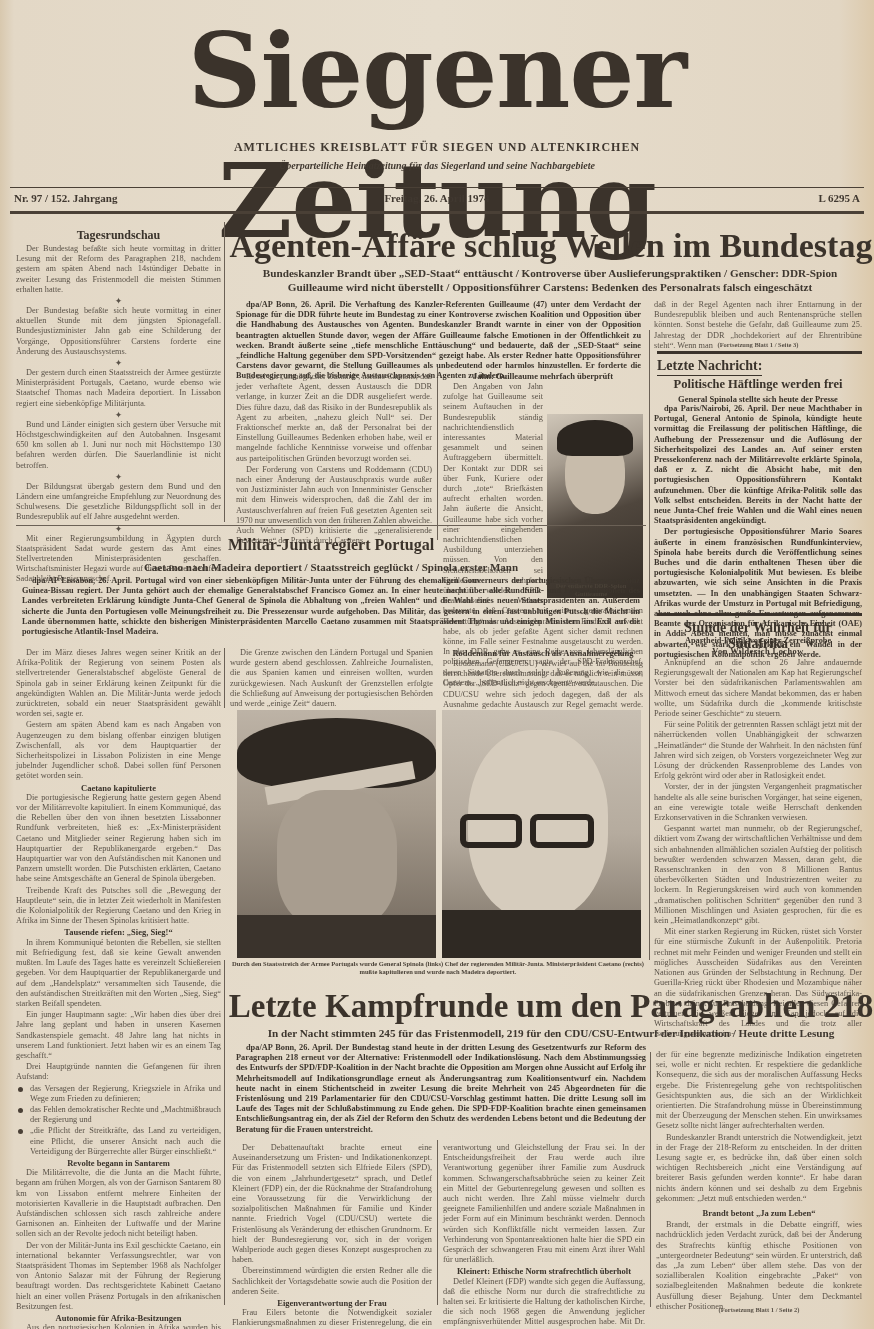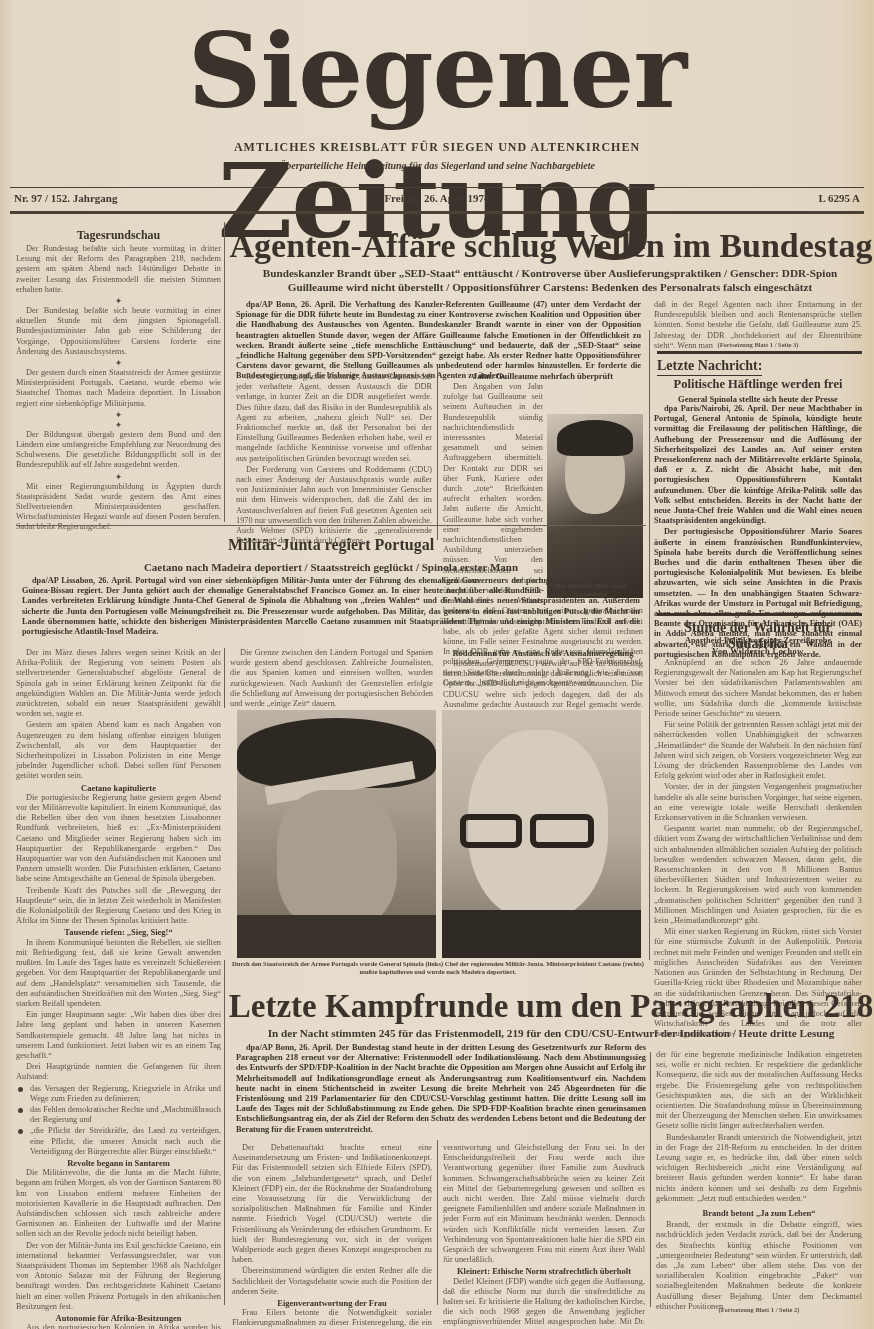--- a/index.html
+++ b/index.html
@@ -56,20 +56,21 @@
   <div class="vrule" style="left:650px;top:1052px;height:255px;"></div>
 
   <div class="sech" style="left:16px;top:228px;width:205px;font-size:12px;">Tagesrundschau</div>
   <div class="block" style="left:16px;top:244px;width:205px;">
     <p>Der Bundestag befaßte sich heute vormittag in dritter Lesung mit der Reform des Paragraphen 218, nachdem gestern am späten Abend nach 14stündiger Debatte in zweiter Lesung das Fristenmodell die meisten Stimmen erhalten hatte.</p>
     <div class="diamond">✦</div>
     <p>Der Bundestag befaßte sich heute vormittag in einer aktuellen Stunde mit dem jüngsten Spionagefall. Bundesjustizminister Jahn gab eine Schilderung der Vorgänge, Oppositionsführer Carstens forderte eine Änderung des Austauschsystems.</p>
     <div class="diamond">✦</div>
     <p>Der gestern durch einen Staatsstreich der Armee gestürzte Ministerpräsident Portugals, Caetano, wurde ebenso wie Staatschef Thomas nach Madeira deportiert. In Lissabon regiert eine siebenköpfige Militärjunta.</p>
     <div class="diamond">✦</div>
+    <p>Bund und Länder einigten sich gestern über Versuche mit Höchstgeschwindigkeiten auf den Autobahnen. Insgesamt 650 km sollen ab 1. Juni nur noch mit Höchsttempo 130 befahren werden dürfen. Die Sauerlandlinie ist nicht betroffen.</p>
     <div class="diamond">✦</div>
     <p>Der Bildungsrat übergab gestern dem Bund und den Ländern eine umfangreiche Empfehlung zur Neuordnung des Schulwesens. Die gesetzliche Bildungspflicht soll in der Bundesrepublik auf elf Jahre ausgedehnt werden.</p>
     <div class="diamond">✦</div>
     <p>Mit einer Regierungsumbildung in Ägypten durch Staatspräsident Sadat wurde gestern das Amt eines Stellvertretenden Ministerpräsidenten geschaffen. Wirtschaftsminister Hegazi wurde auf diesen Posten berufen. Sadat bleibt Regierungschef.</p>
   </div>
 
   <div class="h1" style="left:228px;top:226px;width:646px;font-size:34px;line-height:40px;">Agenten-Affäre schlug Wellen im Bundestag</div>
   <div class="sub" style="left:240px;top:266px;width:620px;">Bundeskanzler Brandt über „SED-Staat“ enttäuscht / Kontroverse über Auslieferungspraktiken / Genscher: DDR-Spion Guilleaume wird nicht überstellt / Oppositionsführer Carstens: Bedenken des Personalrats falsch eingeschätzt</div>
   <div class="block bold" style="left:236px;top:300px;width:405px;">
     <p>dpa/AP Bonn, 26. April. Die Verhaftung des Kanzler-Referenten Guilleaume (47) unter dem Verdacht der Spionage für die DDR führte heute im Bundestag zu einer Kontroverse zwischen Koalition und Opposition über die Handhabung des Austausches von Agenten. Bundeskanzler Brandt warnte in einer von der Opposition beantragten aktuellen Stunde davor, wegen der Affäre Guilleaume falsche Emotionen in der Öffentlichkeit zu wecken. Brandt äußerte seine „tiefe menschliche Enttäuschung“ und bedauerte, daß der „SED-Staat“ seine „feindliche Haltung gegenüber dem SPD-Vorsitzenden“ gezeigt habe. Als erster Redner hatte Oppositionsführer Carstens davor gewarnt, die Stellung Guilleaumes als unbedeutend oder harmlos hinzustellen. Er forderte die Bundesregierung auf, die bisherige Austauschpraxis von Agenten zu ändern.</p>

